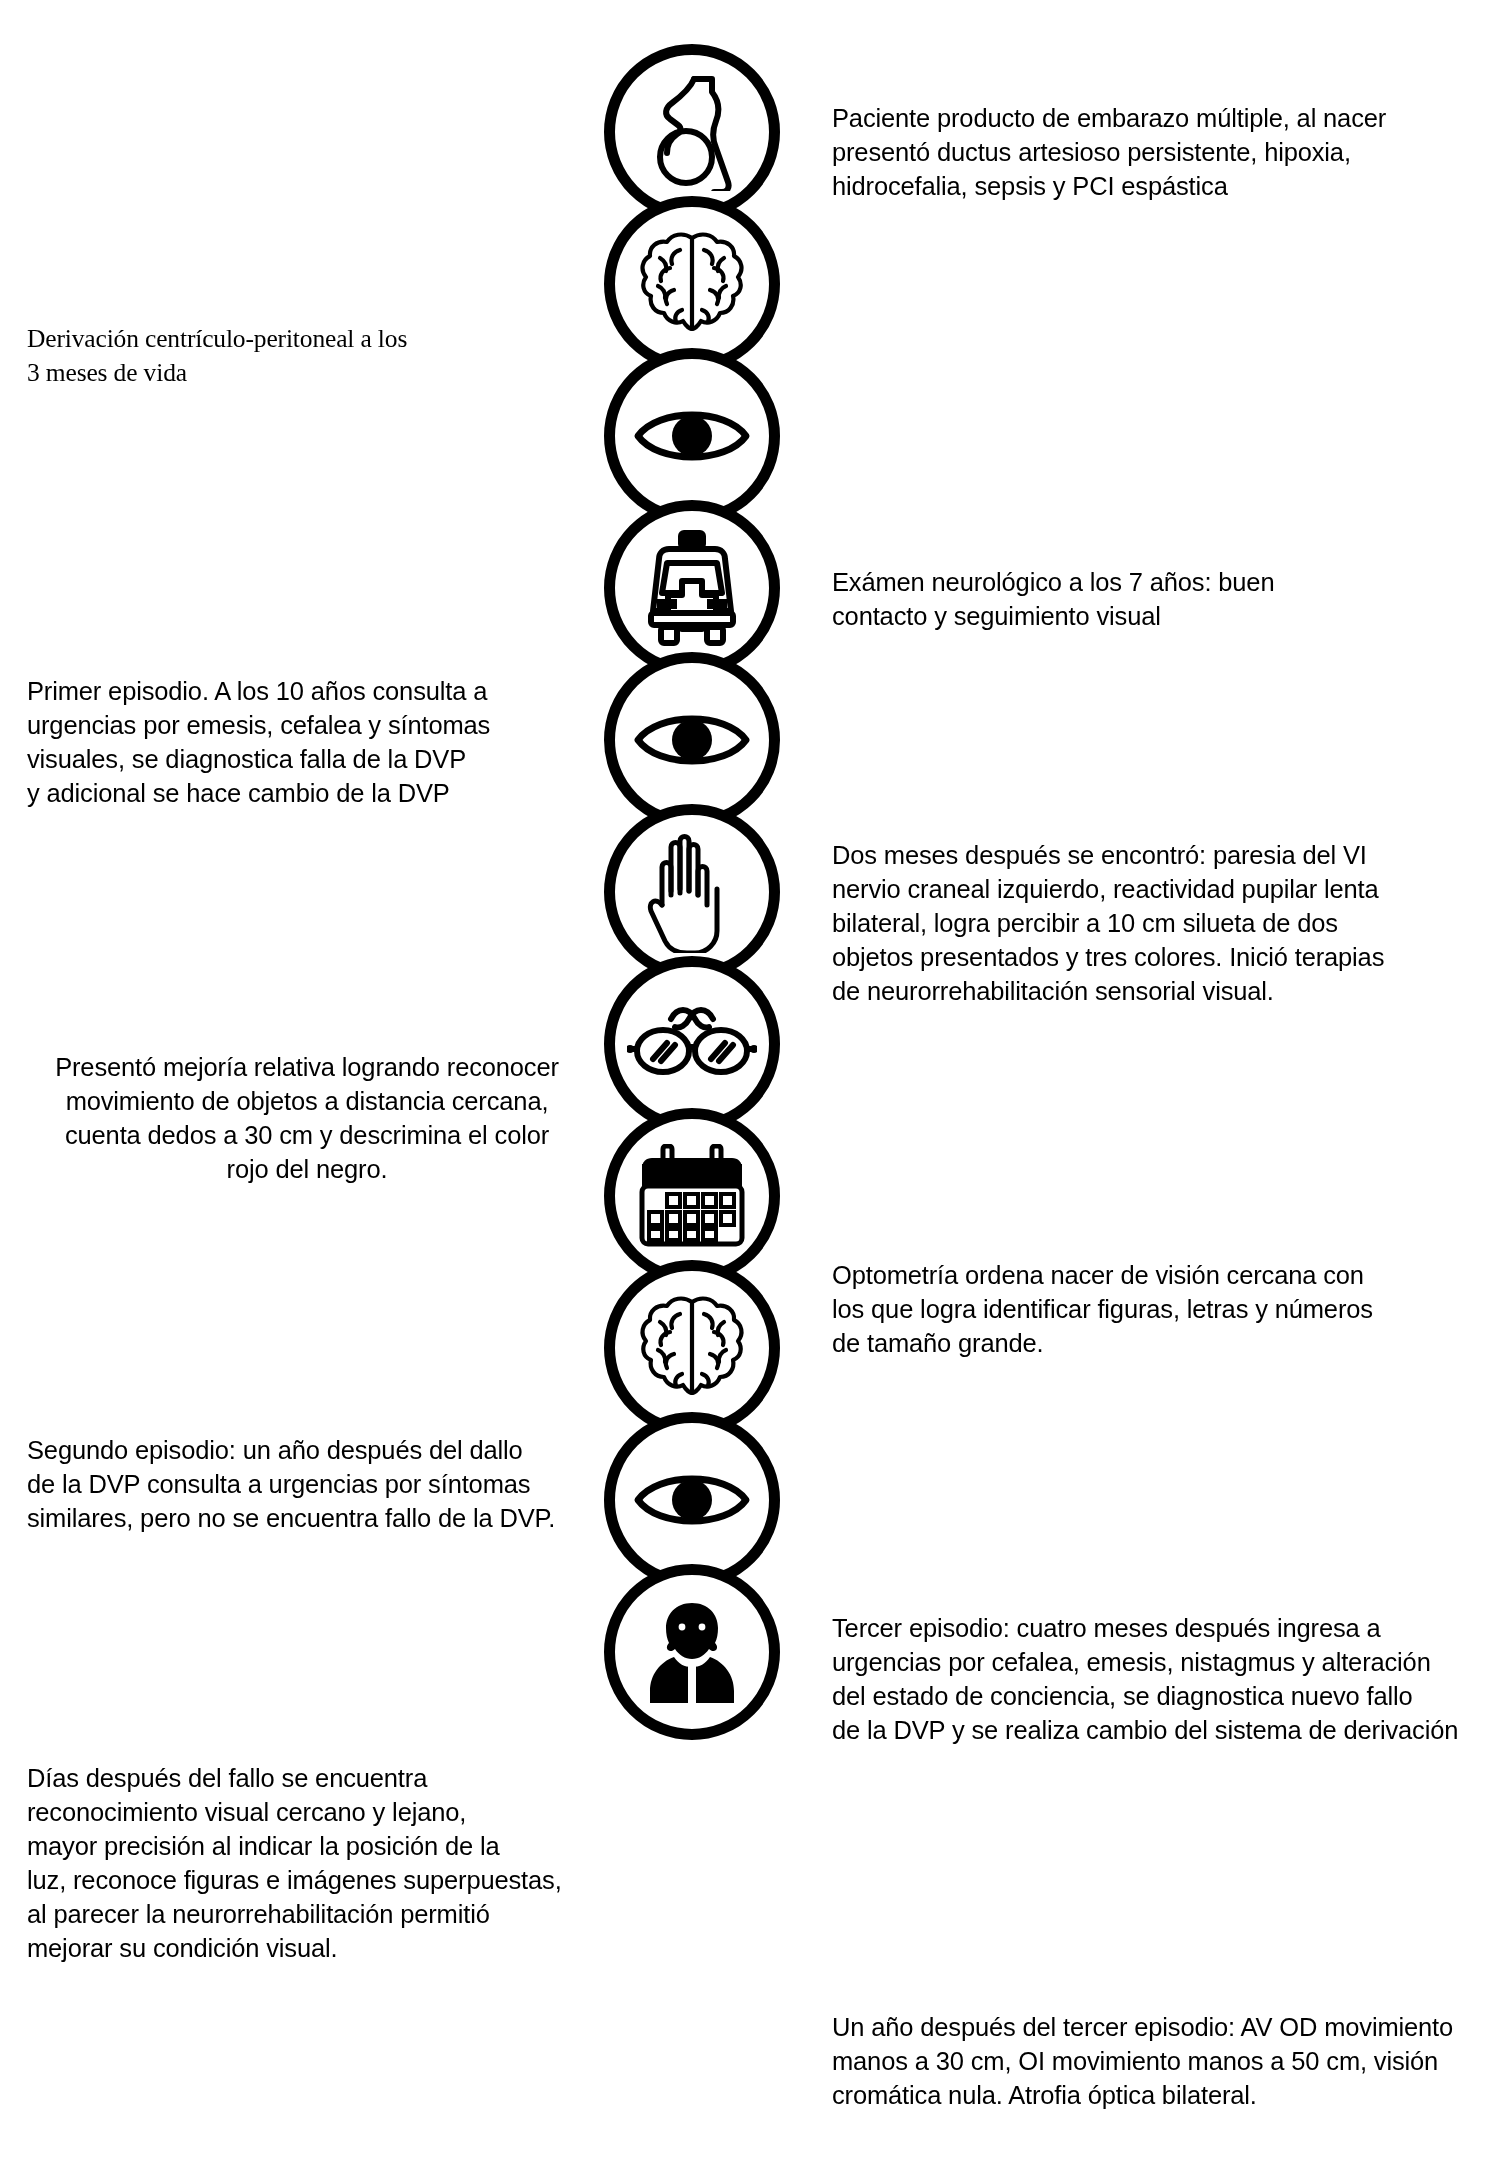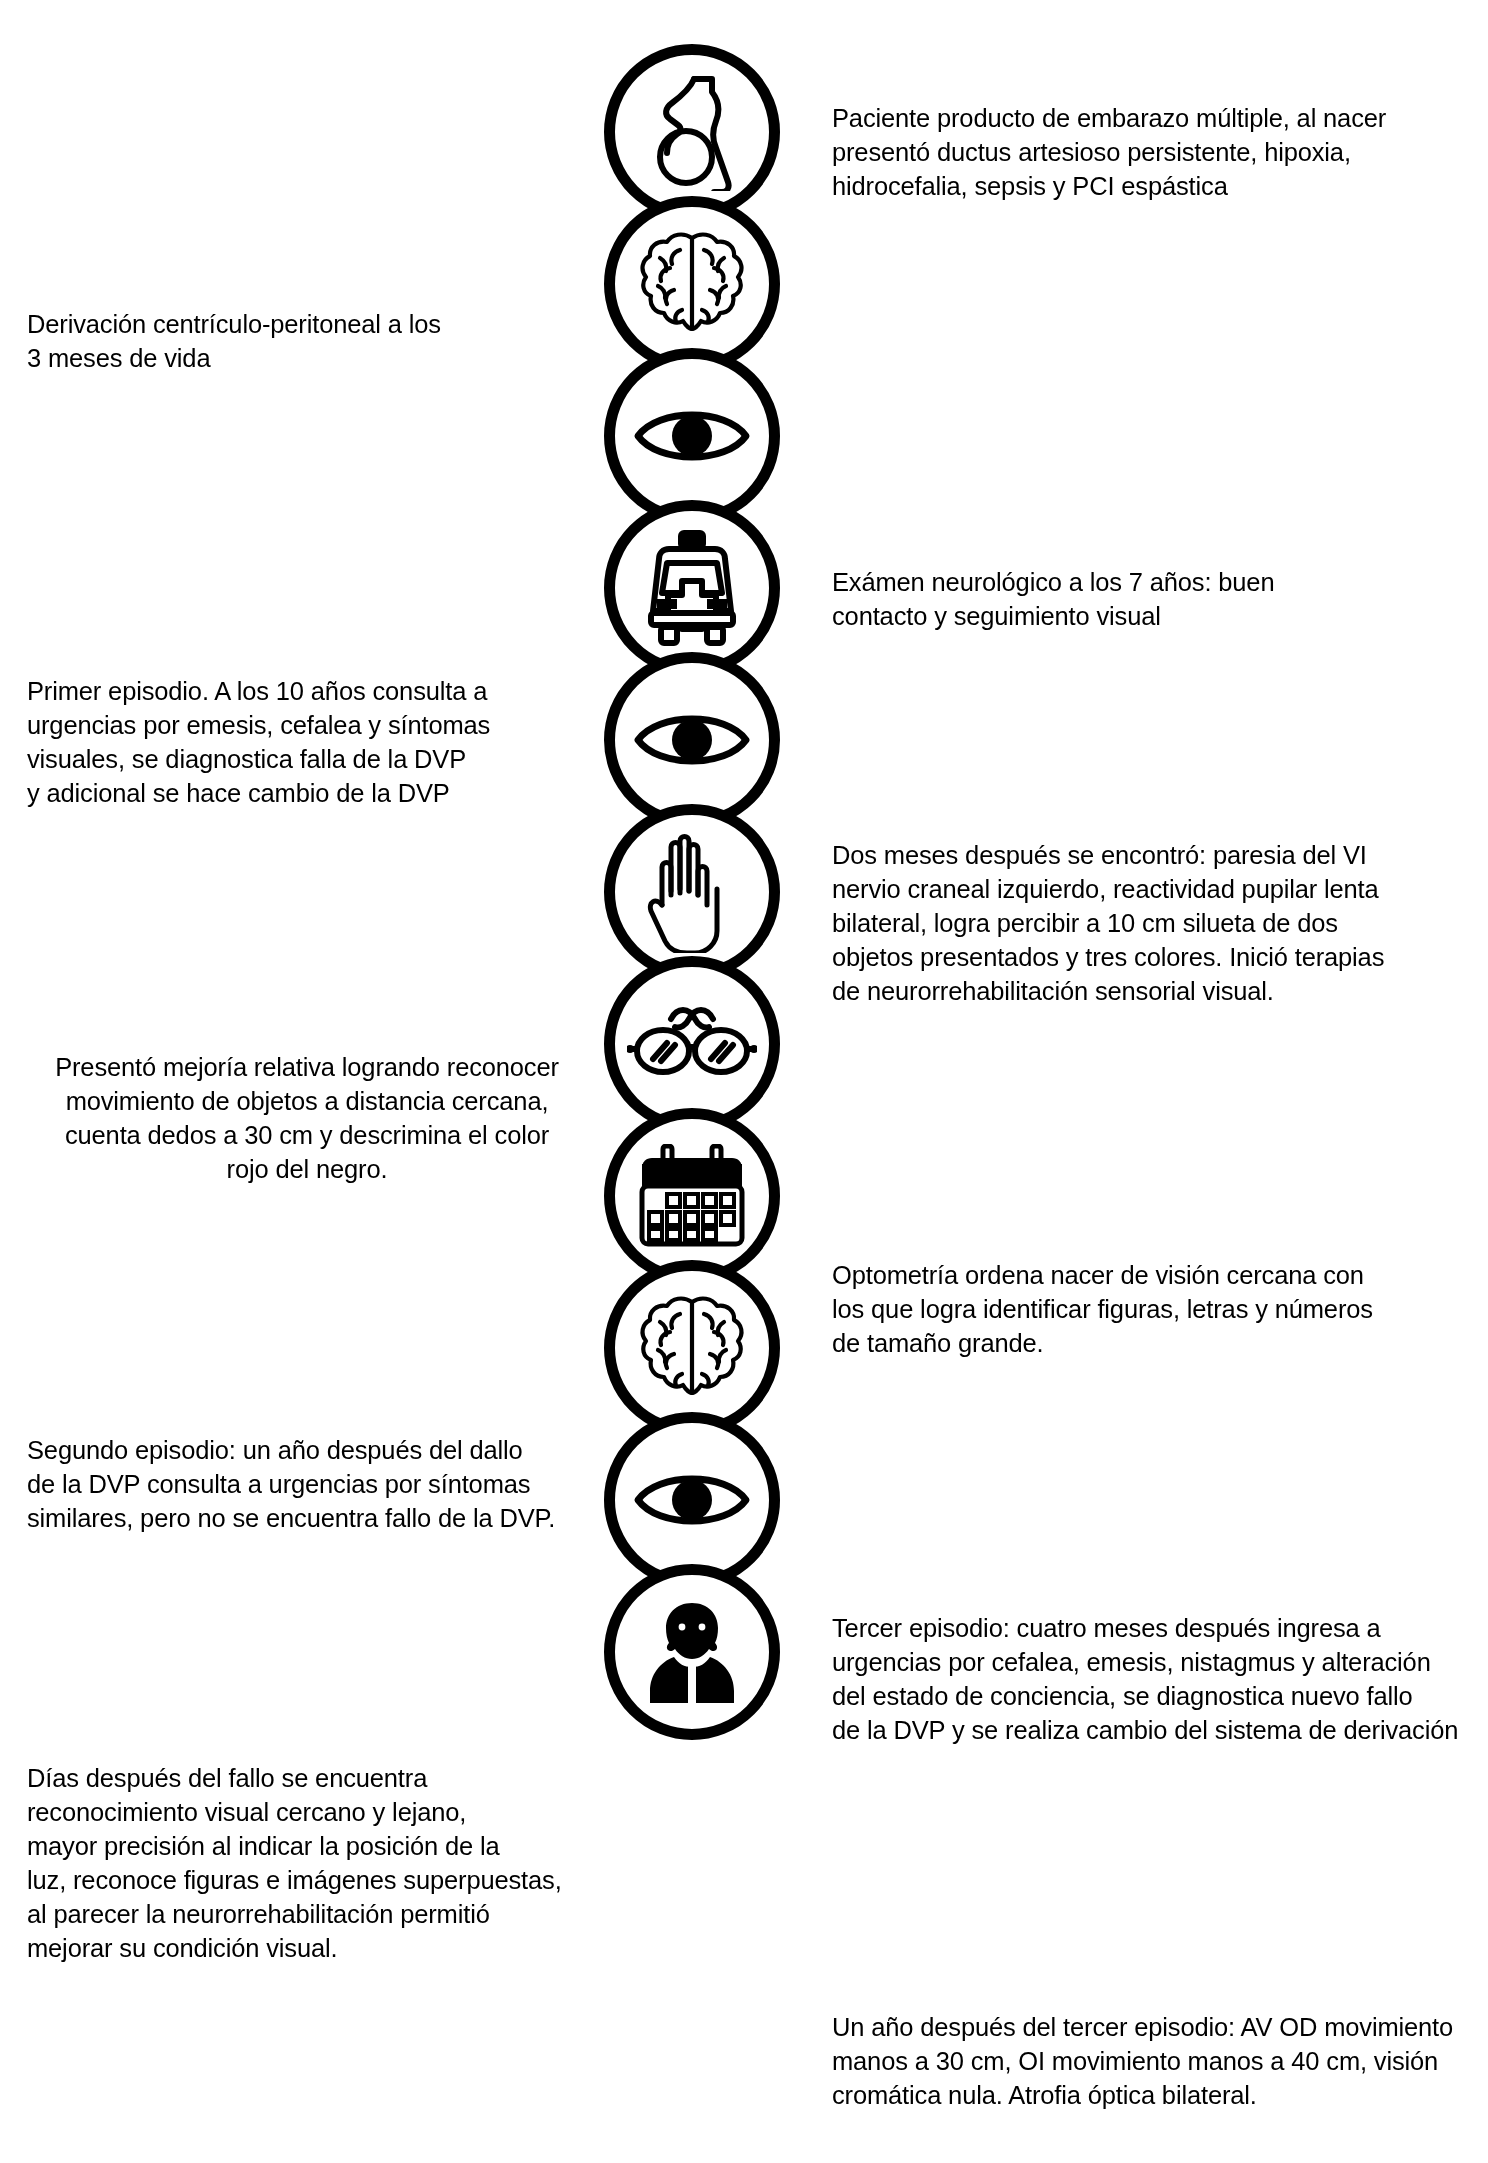--- a/index.html
+++ b/index.html
@@ -265,21 +265,21 @@
       </svg>
     </div>
   </div>
 
 </div>
 
 <div class="tbox right" style="left:832px; top:102px; width:600px;">Paciente producto de embarazo múltiple, al nacer
 presentó ductus artesioso persistente, hipoxia,
 hidrocefalia, sepsis y PCI espástica</div>
 
-<div class="tbox left" style="left:27px; top:308px; width:560px;">Derivación centrículo-peritoneal a los
+<div class="tbox left" style="left:27px; top:322px; width:560px;font-family:Liberation Serif, serif;">Derivación centrículo-peritoneal a los
 3 meses de vida</div>
 
 <div class="tbox right" style="left:832px; top:518px; width:600px;margin-top:48px;">Exámen neurológico a los 7 años: buen
 contacto y seguimiento visual</div>
 
 <div class="tbox left" style="left:27px; top:661px; width:560px;margin-top:14px;">Primer episodio. A los 10 años consulta a
 urgencias por emesis, cefalea y síntomas
 visuales, se diagnostica falla de la DVP
 y adicional se hace cambio de la DVP</div>
 
@@ -308,14 +308,14 @@
 de la DVP y se realiza cambio del sistema de derivación</div>
 
 <div class="tbox left" style="left:27px; top:1762px; width:570px;">Días después del fallo se encuentra
 reconocimiento visual cercano y lejano,
 mayor precisión al indicar la posición de la
 luz, reconoce figuras e imágenes superpuestas,
 al parecer la neurorrehabilitación permitió
 mejorar su condición visual.</div>
 
 <div class="tbox right" style="left:832px; top:2011px; width:640px;">Un año después del tercer episodio: AV OD movimiento
-manos a 30 cm, OI movimiento manos a 40 cm, visión
+manos a 30 cm, OI movimiento manos a 50 cm, visión
 cromática nula. Atrofia óptica bilateral.</div>
 
 </body></html>

